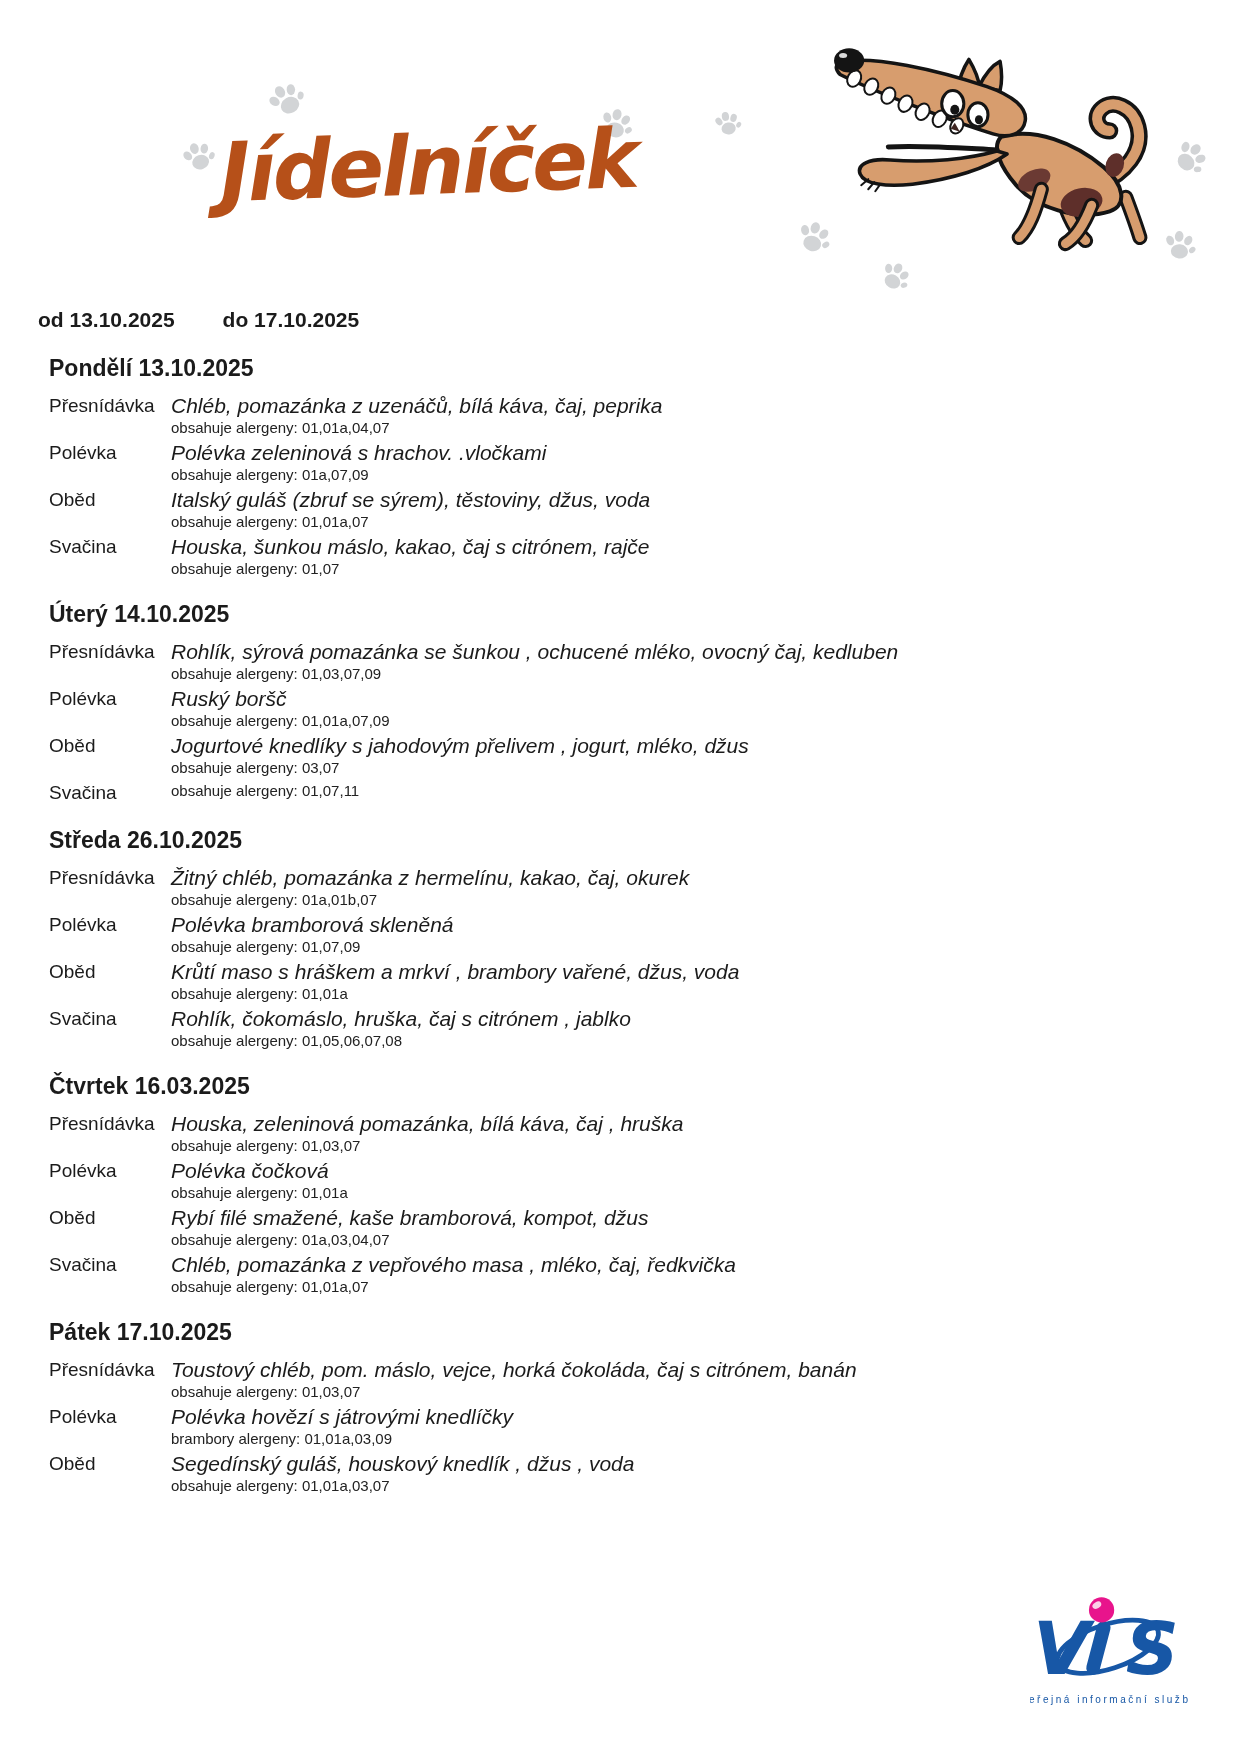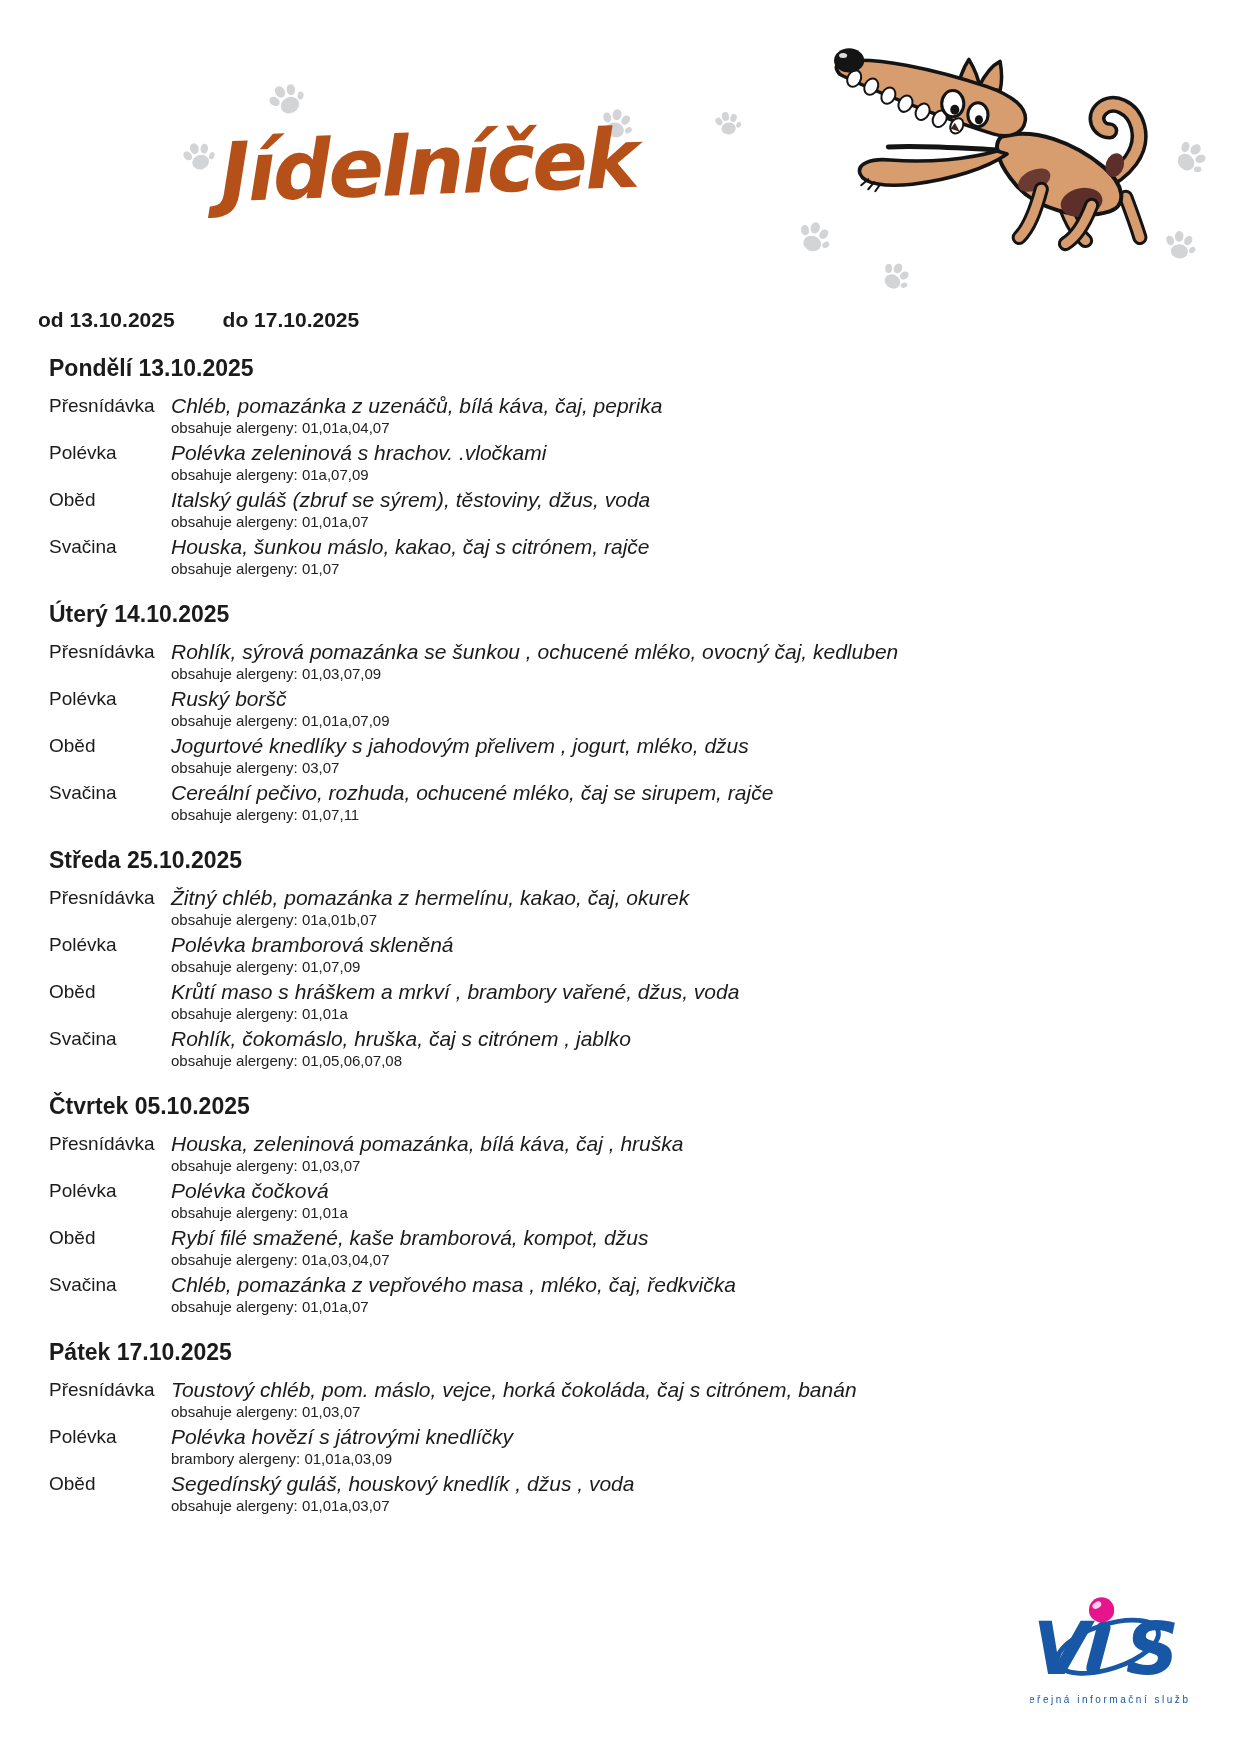--- a/index.html
+++ b/index.html
@@ -216,29 +216,28 @@
     <div class="course">Oběd</div>
     <div class="meal-body">
       <div class="desc">Jogurtové knedlíky s jahodovým přelivem , jogurt, mléko, džus</div>
       <div class="allergens">obsahuje alergeny: 03,07</div>
     </div>
   </div>
 
   <div class="meal-row">
     <div class="course">Svačina</div>
     <div class="meal-body">
-      <div class="desc">Cereální pečivo, rozhuda, ochucené mléko, čaj se sirupem, rajče</div>
       <div class="allergens">obsahuje alergeny: 01,07,11</div>
     </div>
   </div>
 </div>
   </section>
 
   <section class="day">
-    <h2 class="day-header">Středa 25.10.2025</h2>
+    <h2 class="day-header">Středa 26.10.2025</h2>
     <div class="meals">
   <div class="meal-row">
     <div class="course">Přesnídávka</div>
     <div class="meal-body">
       <div class="desc">Žitný chléb, pomazánka z hermelínu, kakao, čaj, okurek</div>
       <div class="allergens">obsahuje alergeny: 01a,01b,07</div>
     </div>
   </div>
 
   <div class="meal-row">
@@ -261,21 +260,21 @@
     <div class="course">Svačina</div>
     <div class="meal-body">
       <div class="desc">Rohlík, čokomáslo, hruška, čaj s citrónem ,  jablko</div>
       <div class="allergens">obsahuje alergeny: 01,05,06,07,08</div>
     </div>
   </div>
 </div>
   </section>
 
   <section class="day">
-    <h2 class="day-header">Čtvrtek 05.10.2025</h2>
+    <h2 class="day-header">Čtvrtek 16.03.2025</h2>
     <div class="meals">
   <div class="meal-row">
     <div class="course">Přesnídávka</div>
     <div class="meal-body">
       <div class="desc">Houska, zeleninová pomazánka, bílá káva, čaj , hruška</div>
       <div class="allergens">obsahuje alergeny: 01,03,07</div>
     </div>
   </div>
 
   <div class="meal-row">

